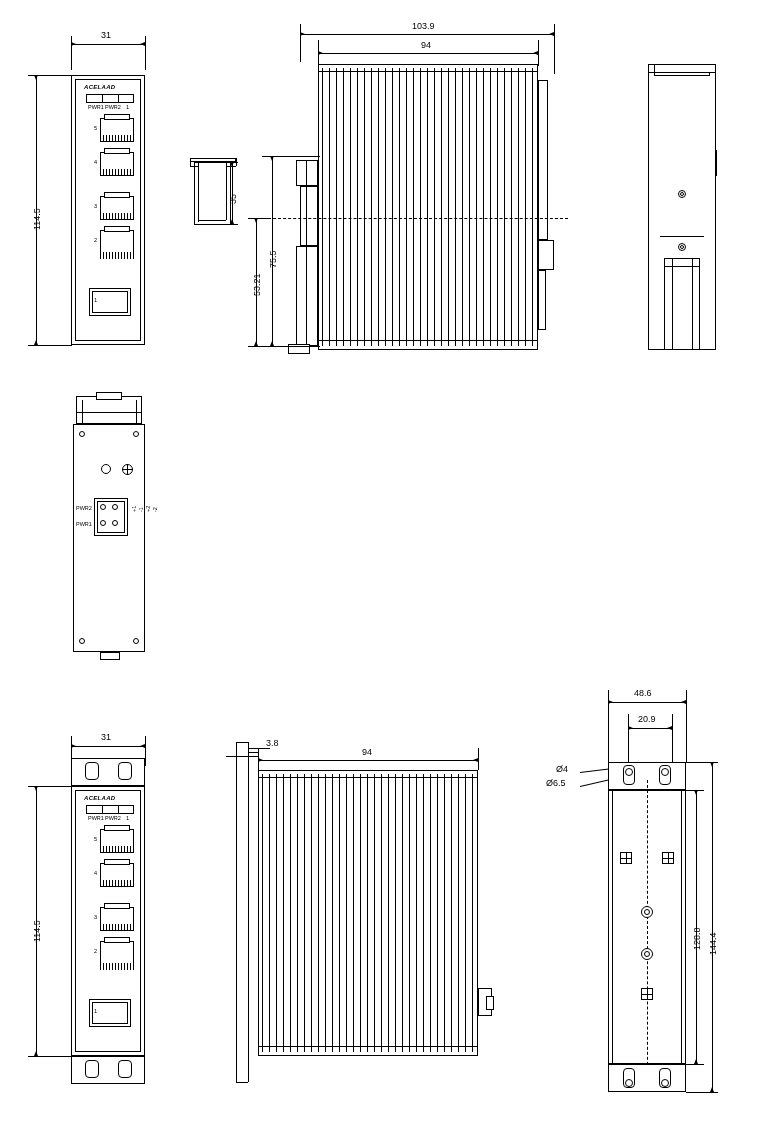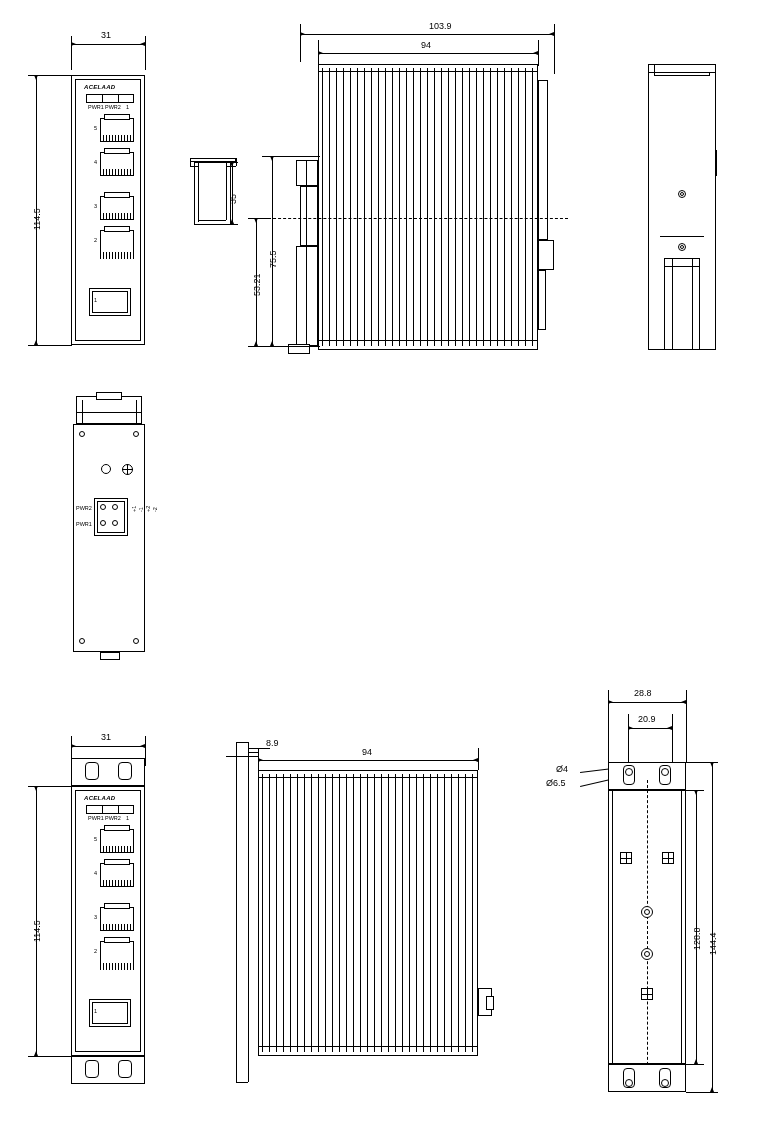--- a/index.html
+++ b/index.html
@@ -105,21 +105,21 @@
     </div>
   </div>
 
   <div>
 
     <div class="ln v1" style="left:300px;top:24px;height:38px;"></div>
     <div class="ln v1" style="left:554px;top:24px;height:50px;"></div>
     <div class="ln h1" style="left:300px;top:34px;width:254px;"></div>
     <div class="arr arr-r" style="left:300px;top:31.5px;"></div>
     <div class="arr arr-l" style="left:549px;top:31.5px;"></div>
-    <div class="dim" style="left:429px;top:21px;">103.9</div>
+    <div class="dim" style="left:412px;top:21px;">103.9</div>
 
     <div class="ln v1" style="left:318px;top:40px;height:26px;"></div>
     <div class="ln v1" style="left:538px;top:40px;height:26px;"></div>
     <div class="ln h1" style="left:318px;top:53px;width:220px;"></div>
     <div class="arr arr-r" style="left:318px;top:50.5px;"></div>
     <div class="arr arr-l" style="left:533px;top:50.5px;"></div>
     <div class="dim" style="left:421px;top:40px;">94</div>
 
     <div class="bx2" style="left:318px;top:64px;width:220px;height:286px;"></div>
 
@@ -314,21 +314,21 @@
       <div class="port" style="left:92px;top:1002px;width:36px;height:22px;"></div>
       <div class="lbl" style="left:94px;top:1008px;">1</div>
     </div>
   </div>
 
   <div>
 
     <div class="ln v1" style="left:236px;top:742px;height:20px;"></div>
     <div class="ln v1" style="left:248px;top:742px;height:20px;"></div>
     <div class="ln h1" style="left:226px;top:756px;width:32px;"></div>
-    <div class="dim" style="left:266px;top:738px;">8.9</div>
+    <div class="dim" style="left:266px;top:738px;">3.8</div>
     <div class="ln h1" style="left:248px;top:748px;width:22px;"></div>
 
     <div class="ln v1" style="left:258px;top:748px;height:22px;"></div>
     <div class="ln v1" style="left:478px;top:748px;height:22px;"></div>
     <div class="ln h1" style="left:258px;top:760px;width:220px;"></div>
     <div class="arr arr-r" style="left:258px;top:757.5px;"></div>
     <div class="arr arr-l" style="left:473px;top:757.5px;"></div>
     <div class="dim" style="left:362px;top:747px;">94</div>
 
     <div class="bx2" style="left:258px;top:770px;width:220px;height:286px;"></div>
@@ -350,21 +350,21 @@
     <div class="bx2" style="left:486px;top:996px;width:8px;height:14px;"></div>
   </div>
 
   <div>
 
     <div class="ln v1" style="left:608px;top:690px;height:72px;"></div>
     <div class="ln v1" style="left:686px;top:690px;height:72px;"></div>
     <div class="ln h1" style="left:608px;top:702px;width:78px;"></div>
     <div class="arr arr-r" style="left:608px;top:699.5px;"></div>
     <div class="arr arr-l" style="left:681px;top:699.5px;"></div>
-    <div class="dim" style="left:634px;top:688px;">28.8</div>
+    <div class="dim" style="left:634px;top:688px;">48.6</div>
 
     <div class="ln v1" style="left:628px;top:714px;height:48px;"></div>
     <div class="ln v1" style="left:672px;top:714px;height:48px;"></div>
     <div class="ln h1" style="left:628px;top:728px;width:44px;"></div>
     <div class="arr arr-r" style="left:628px;top:725.5px;"></div>
     <div class="arr arr-l" style="left:667px;top:725.5px;"></div>
     <div class="dim" style="left:638px;top:714px;">20.9</div>
 
     <div class="dim" style="left:556px;top:764px;">Ø4</div>
     <div class="dim" style="left:546px;top:778px;">Ø6.5</div>

